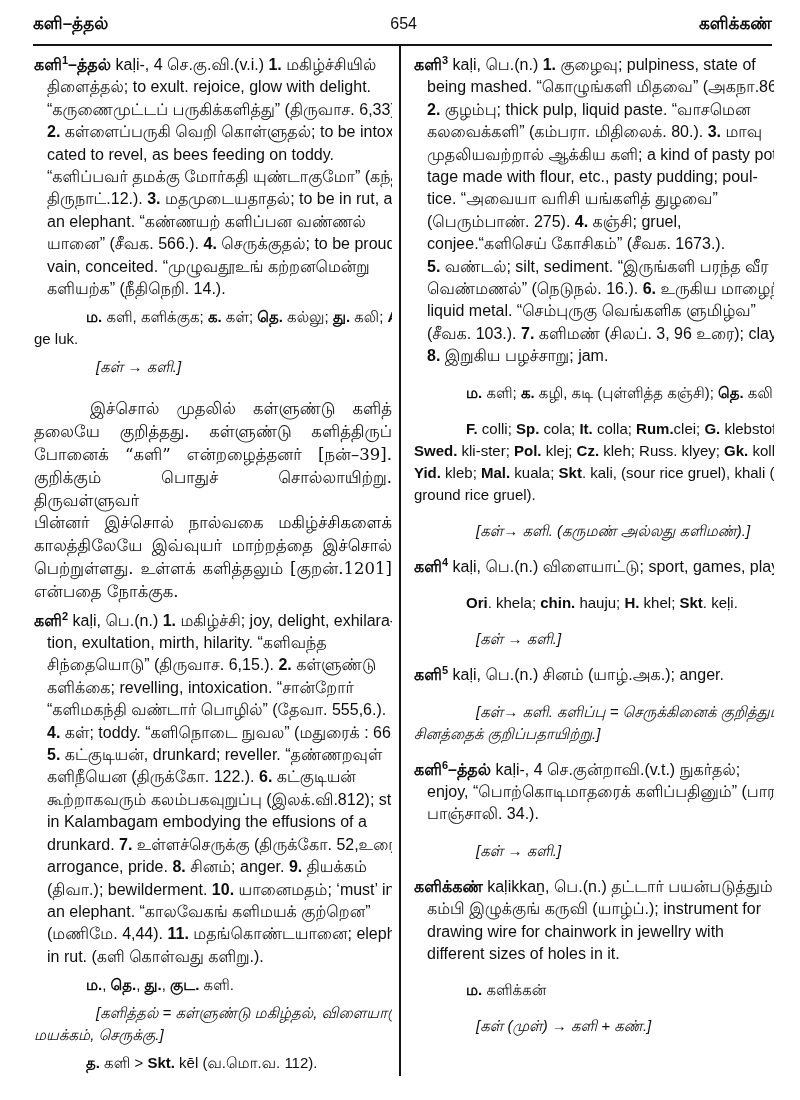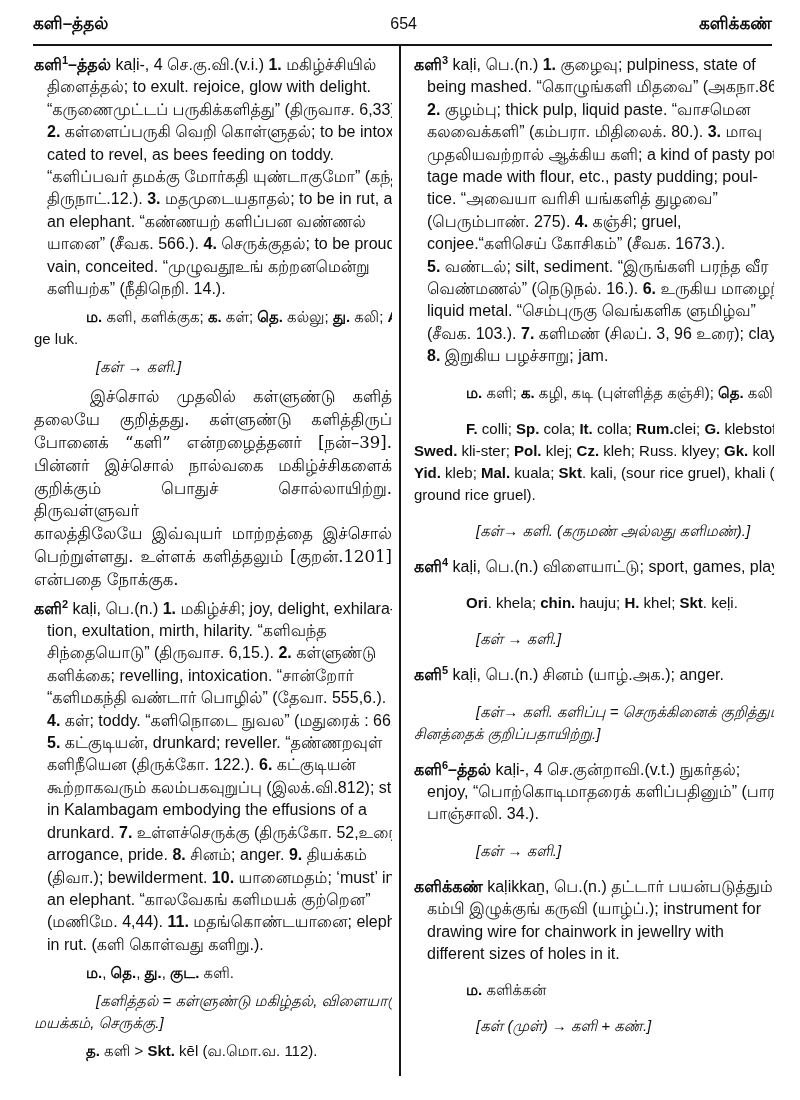--- a/index.html
+++ b/index.html
@@ -36,21 +36,21 @@
   
   .k-para .line{
     font-family:"DejaVu Serif","Liberation Serif",serif;
     font-size:16.5px;line-height:22.8px;
     white-space:normal;text-align:justify;text-align-last:justify;
   }
   .k-para .line:first-child{text-indent:56px;}
   .k-para .line:last-child{text-align-last:left;}
   
   .col-left .block + .block{margin-top:6px;}
-  .col-left .block.k-para{margin-top:8px;}
+  .col-left .block.k-para{margin-top:20px;}
   .col-right .block + .block{margin-top:14px;}
 </style>
 </head>
 <body>
 
 <div class="page">
   <div class="header">
     <span>களி–த்தல்</span>
     <span class="pageno">654</span>
     <span>களிக்கண்</span>
@@ -75,22 +75,22 @@
         <div class="line"><span class="b">ம.</span><span> களி, களிக்குக; </span><span class="b">க.</span><span> கள்; </span><span class="b">தெ.</span><span> கல்லு; </span><span class="b">து.</span><span> கலி; </span><span class="b">Afric</span></div>
         <div class="line"><span>ge luk.</span></div>
       </div>
       <div class="block k-etym">
         <div class="line"><span>[கள் → களி.]</span></div>
       </div>
       <div class="block k-para">
         <div class="line"><span>இச்சொல் முதலில் கள்ளுண்டு களித்</span></div>
         <div class="line"><span>தலையே குறித்தது. கள்ளுண்டு களித்திருப்</span></div>
         <div class="line"><span>போனைக் “களி” என்றழைத்தனர் [நன்–39].</span></div>
+        <div class="line"><span>குறிக்கும் பொதுச் சொல்லாயிற்று. திருவள்ளுவர்</span></div>
         <div class="line"><span>பின்னர் இச்சொல் நால்வகை மகிழ்ச்சிகளைக்</span></div>
-        <div class="line"><span>குறிக்கும் பொதுச் சொல்லாயிற்று. திருவள்ளுவர்</span></div>
         <div class="line"><span>காலத்திலேயே இவ்வுயர் மாற்றத்தை இச்சொல்</span></div>
         <div class="line"><span>பெற்றுள்ளது. உள்ளக் களித்தலும் [குறன்.1201]</span></div>
         <div class="line"><span>என்பதை நோக்குக.</span></div>
       </div>
       <div class="block k-entry">
         <div class="line"><span class="b">களி</span><sup class="b">2</sup><span> </span><span class="i">kaḷi</span><span>, பெ.(n.) </span><span class="b">1.</span><span> மகிழ்ச்சி; joy, delight, exhilara-</span></div>
         <div class="line"><span>tion, exultation, mirth, hilarity. </span><span class="i">“களிவந்த</span></div>
         <div class="line"><span class="i">சிந்தையொடு” (திருவாச. 6,15.).</span><span> </span><span class="b">2.</span><span> கள்ளுண்டு</span></div>
         <div class="line"><span>களிக்கை; revelling, intoxication. </span><span class="i">“சான்றோர்</span></div>
         <div class="line"><span class="i">“களிமகந்தி வண்டார் பொழில்” (தேவா. 555,6.).</span></div>

